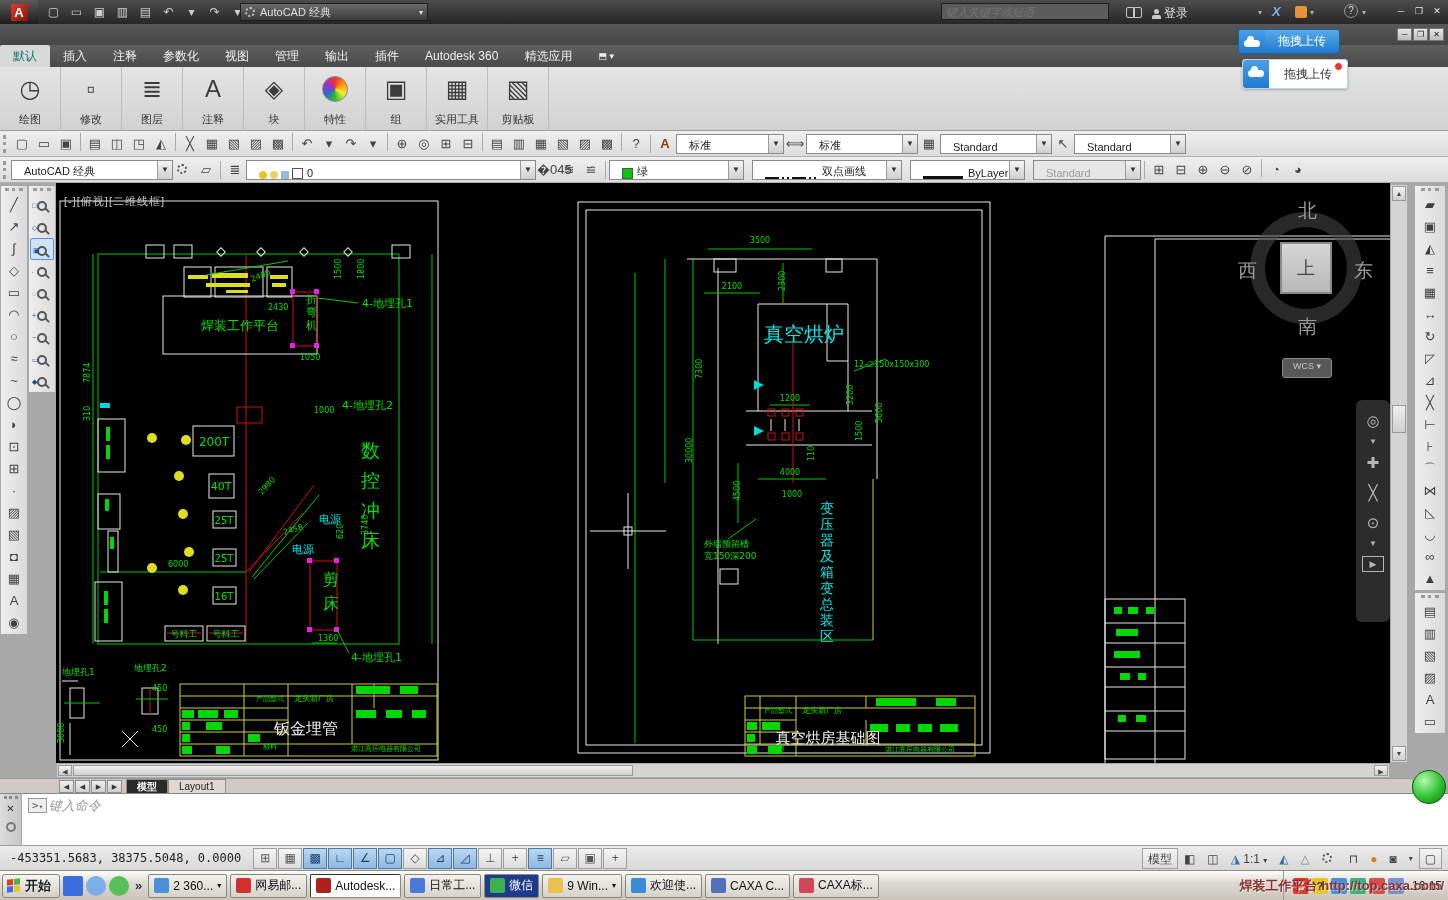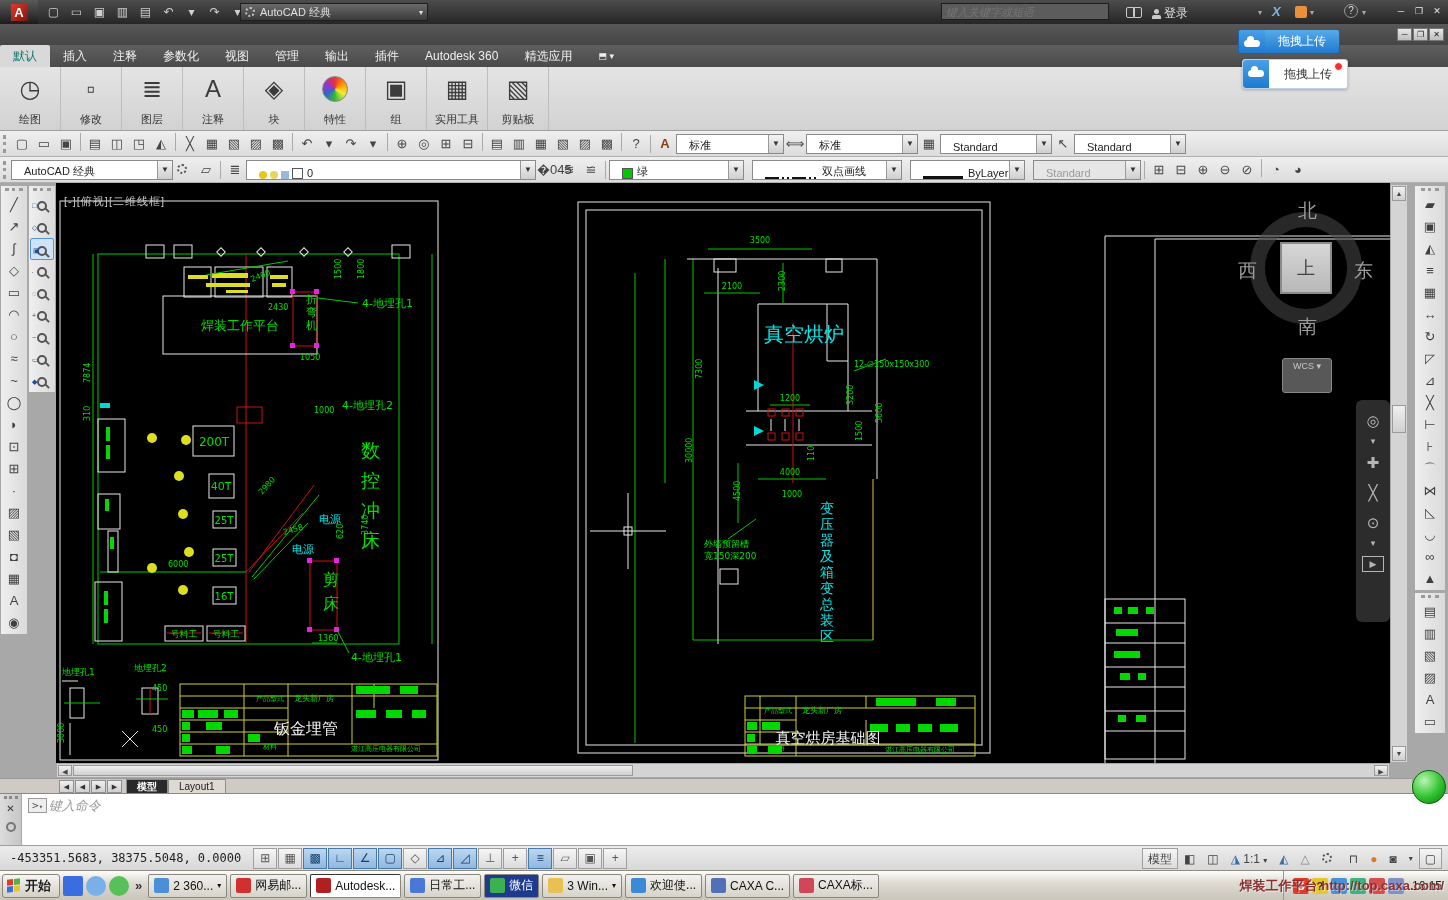--- a/index.html
+++ b/index.html
@@ -78,21 +78,21 @@
 .fm{fill:#e820e8}
 #cadsvg text{font-family:"DejaVu Sans",sans-serif}
 .t-g{fill:#00e000}.t-c{fill:#00e8e8}.t-w{fill:#f2f2f2}
 #vplabel{left:64px;top:194px;color:#c8c8c8;font-size:11px;z-index:5;letter-spacing:1px}
 
 
 #viewcube{left:1236px;top:198px;width:140px;height:196px;z-index:6}
 #vc-ring{position:absolute;left:14px;top:14px;width:112px;height:112px;border:15px solid rgba(72,72,72,.55);border-radius:50%}
 .vc-lbl{position:absolute;color:#9c9c9c;font-size:19px}
 #vc-cube{position:absolute;left:44px;top:44px;width:52px;height:52px;background:linear-gradient(#d6d6d6,#b8b8b8);border:2px solid #8a8a8a;color:#444;font-size:18px;display:flex;align-items:center;justify-content:center}
-#wcsbtn{position:absolute;left:46px;top:160px;width:50px;height:35px;background:rgba(110,110,110,.8);border:1px solid #888;border-radius:3px;color:#c6c6c6;font-size:9px;text-align:center;line-height:15px}
+#wcsbtn{position:absolute;left:46px;top:160px;width:50px;height:20px;background:rgba(110,110,110,.8);border:1px solid #888;border-radius:3px;color:#c6c6c6;font-size:9px;text-align:center;line-height:15px}
 
 
 #navbar{left:1356px;top:400px;width:34px;height:222px;background:rgba(88,88,88,.5);border-radius:6px;z-index:6;display:flex;flex-direction:column;align-items:center;padding-top:6px}
 .nav-ic{color:#cfcfcf;opacity:.85;font-size:15px;height:30px;line-height:30px}
 .nav-ic.boxed{border:1px solid #cfcfcf;font-size:9px;height:16px;line-height:14px;width:22px;text-align:center;margin-top:6px}
 
 
 .sbar{background:#d4d4d4;border:1px solid #a8a8a8;z-index:8}
 .sbtn{position:absolute;background:linear-gradient(#f2f2f2,#cfcfcf);border:1px solid #9a9a9a;color:#444;font-size:7px;text-align:center}
 .sthumb{position:absolute;background:linear-gradient(#efefef,#d0d0d0);border:1px solid #9a9a9a}
@@ -840,21 +840,21 @@
       <div class="task">
         <span class="ticon" style="background:#4a78d8"></span>
         <span>日常工...</span>
       </div>
       <div class="task hi">
         <span class="ticon" style="background:#3db14f"></span>
         <span>微信</span>
       </div>
       <div class="task">
         <span class="ticon" style="background:#e8c152"></span>
-        <span>3 Win...</span>
+        <span>9 Win...</span>
         <span class="dd">▾</span>
       </div>
       <div class="task">
         <span class="ticon" style="background:#3a8ad8"></span>
         <span>欢迎使...</span>
       </div>
       <div class="task">
         <span class="ticon" style="background:#5070b8"></span>
         <span>CAXA C...</span>
       </div>

